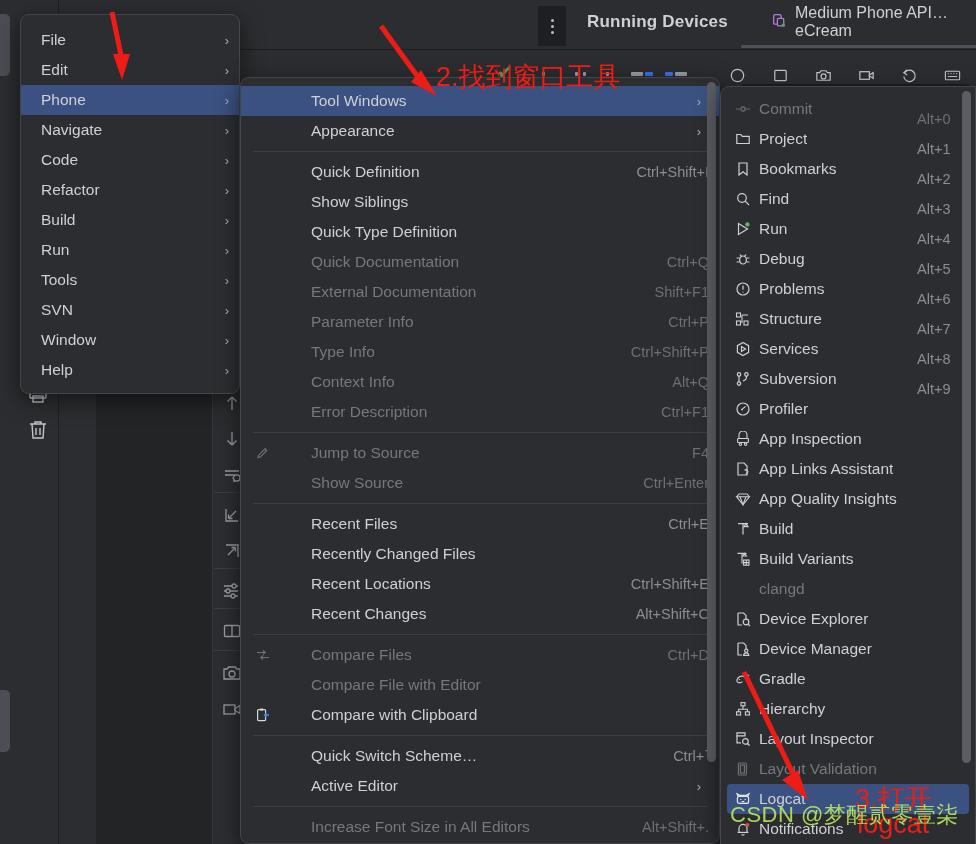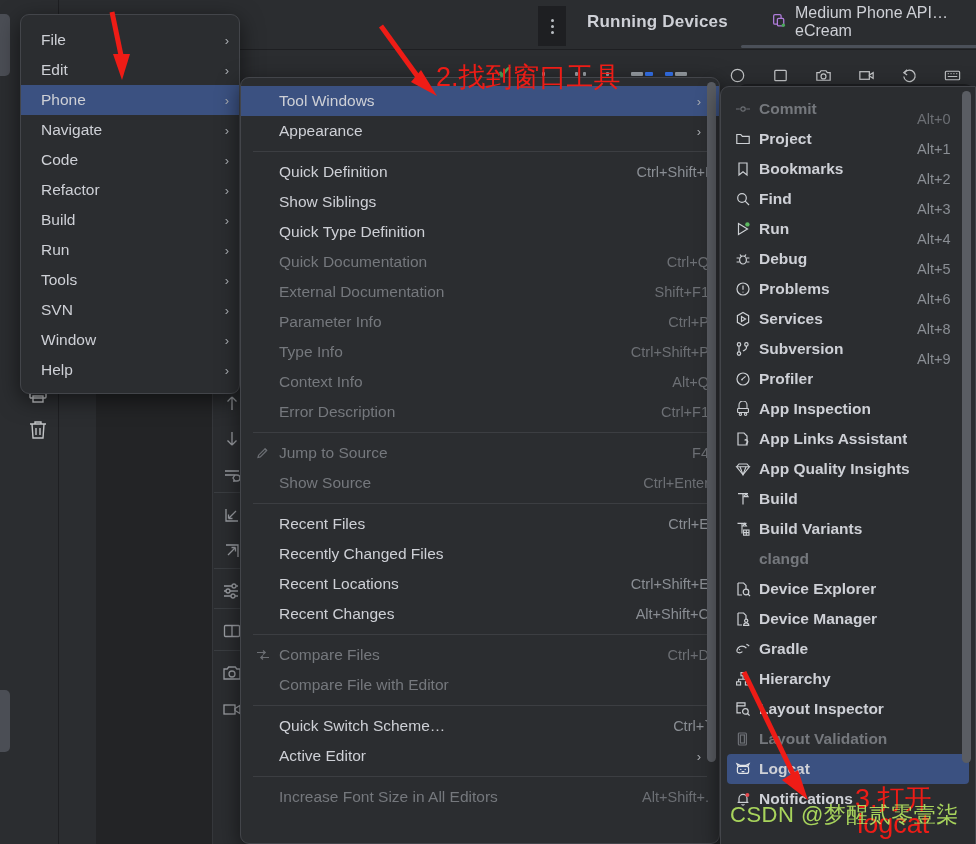--- a/index.html
+++ b/index.html
@@ -89,30 +89,30 @@
   .menu-sep{height:1px;background:#3c3e42;margin:5px 12px;}
 
   
   #menu1{left:20px;top:14px;width:220px;padding:10px 0 8px;}
   #menu1 .menu-row{height:30px;padding-left:20px;font-size:15.5px;}
   #menu1 .menu-row .lbl{flex:1;}
 
   
   #menu2{left:240px;top:77px;width:480px;padding:8px 0 0;}
   #menu2 .menu-row{height:30px;padding-left:14px;font-size:15.5px;}
-  #menu2 .menu-row .lbl{flex:0 0 auto;}
+  #menu2 .menu-row .lbl{flex:0 0 auto;margin-left:32px;}
   #menu2 .menu-row .spacer{flex:1;}
   #menu2 .menu-row .acc{margin-left:0;}
   #menu2 .menu-row .chev{position:absolute;right:18px;}
   #menu2 .menu-row.sel{margin:0;}
 
   
   #menu3{left:720px;top:86px;width:256px;padding:7px 0 0;border-radius:9px 0 0 0;}
   #menu3 .menu-row{height:30px;padding-left:14px;font-size:15.5px;}
-  #menu3 .menu-row .lbl{flex:0 0 auto;font-weight:bold;}
+  #menu3 .menu-row .lbl{flex:0 0 auto;}
   #menu3 .menu-row .spacer{flex:1;}
   #menu3 .menu-row .acc{margin-left:0;min-width:48px;margin-top:20px;}
   #menu3 .menu-row.sel{border-radius:4px;margin:0 6px;padding-left:8px;}
 
   
   .vscroll{position:absolute;width:9px;background:#5a5d63;border-radius:5px;}
 
   
   .anno{position:absolute;color:#ee1c16;font-weight:500;white-space:nowrap;pointer-events:none;}
   #anno1{left:128px;top:16px;font-size:27px;}
@@ -458,20 +458,32 @@
       <span class="lbl">Compare Files</span>
       <span class="spacer"></span>
       <span class="acc">Ctrl+D</span>
     </div>
     <div class="menu-row disabled">
       <span class="ico"></span>
       <span class="lbl">Compare File with Editor</span>
       <span class="spacer"></span>
       <span class="acc"></span>
     </div>
+    <div class="menu-row">
+      <span class="ico">
+        <svg viewBox="0 0 16 16" fill="none">
+            <rect x="2.6" y="2.6" width="8" height="11" rx="1" stroke="#d6d8da" stroke-width="1.2"></rect>
+            <rect x="5" y="1.5" width="3.2" height="2" rx=".6" fill="#d6d8da"></rect>
+            <path d="M14 8H9.5M11.5 6L9.5 8l2 2" stroke="#3592f0" stroke-width="1.5" fill="none"></path>
+          </svg>
+      </span>
+      <span class="lbl">Compare with Clipboard</span>
+      <span class="spacer"></span>
+      <span class="acc"></span>
+    </div>
     <div class="menu-sep"></div>
     <div class="menu-row">
       <span class="ico"></span>
       <span class="lbl">Quick Switch Scheme…</span>
       <span class="spacer"></span>
       <span class="acc">Ctrl+`</span>
     </div>
     <div class="menu-row">
       <span class="ico"></span>
       <span class="lbl">Active Editor</span>
@@ -556,20 +568,33 @@
     <div class="menu-row">
       <span class="ico">
         <svg viewBox="0 0 16 16" fill="none" stroke="#cdd0d4" stroke-width="1.2">
             <circle cx="8" cy="8" r="6"></circle>
             <path d="M8 4.6v4.2M8 10.8v.6"></path>
           </svg>
       </span>
       <span class="lbl">Problems</span>
       <span class="spacer"></span>
       <span class="acc">Alt+6</span>
+    </div>
+    <div class="menu-row">
+      <span class="ico">
+        <svg viewBox="0 0 16 16" fill="none" stroke="#cdd0d4" stroke-width="1.1">
+            <rect x="1.5" y="2" width="4" height="4"></rect>
+            <rect x="1.5" y="10" width="4" height="4"></rect>
+            <rect x="9" y="10" width="4" height="4"></rect>
+            <path d="M7 4h6M7 4v8"></path>
+          </svg>
+      </span>
+      <span class="lbl">Structure</span>
+      <span class="spacer"></span>
+      <span class="acc">Alt+7</span>
     </div>
     <div class="menu-row">
       <span class="ico">
         <svg viewBox="0 0 16 16" fill="none" stroke="#cdd0d4" stroke-width="1.2">
             <path d="M8 1.5l5.6 3.2v6.6L8 14.5 2.4 11.3V4.7z"></path>
             <path d="M6.5 5.6v4.8l4-2.4z"></path>
           </svg>
       </span>
       <span class="lbl">Services</span>
       <span class="spacer"></span>

